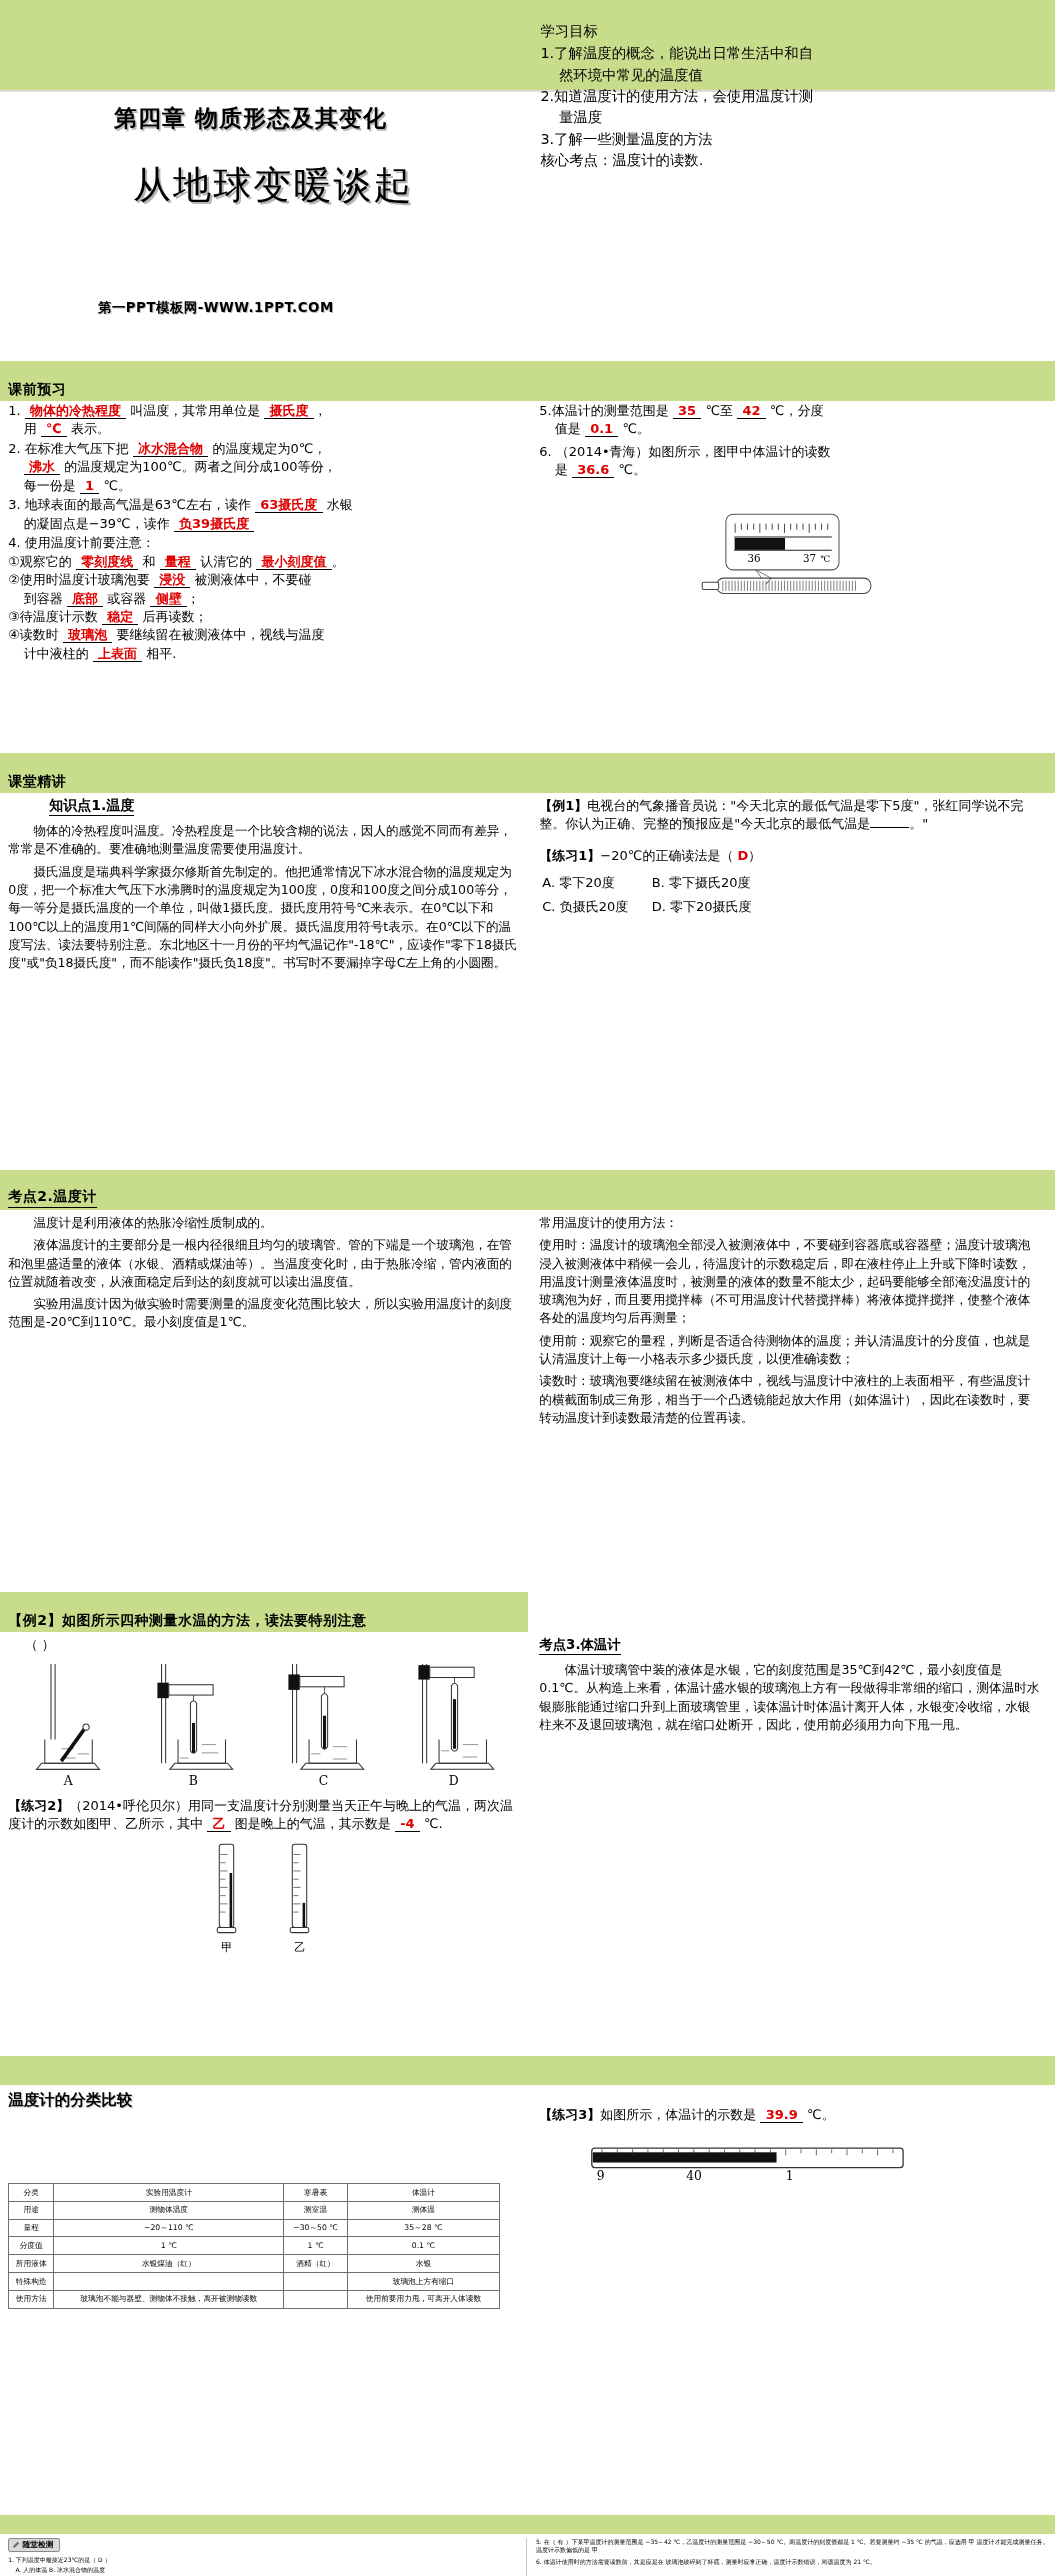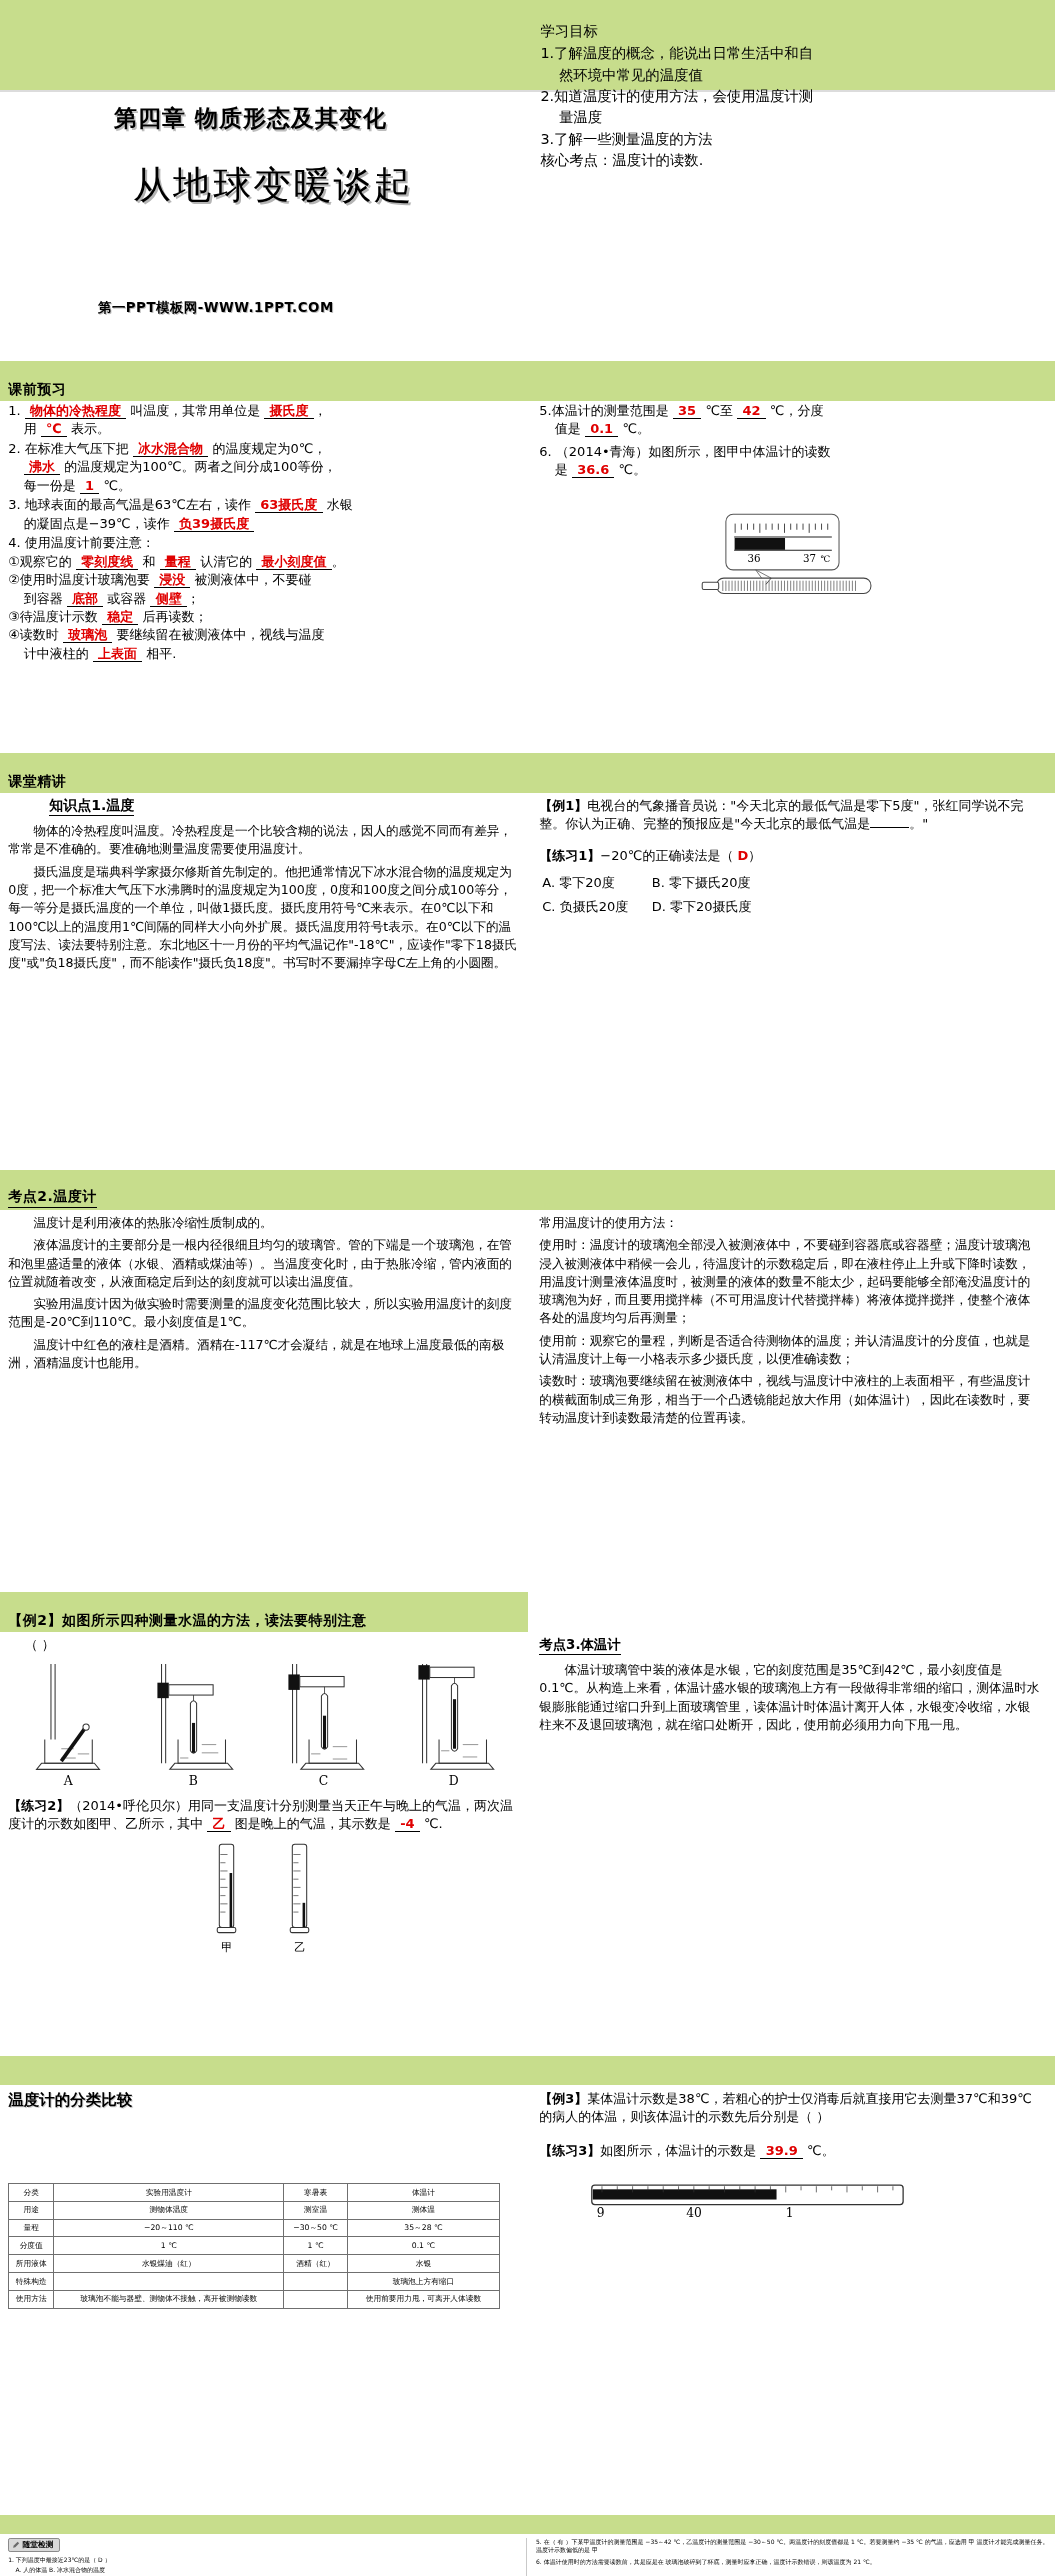--- a/index.html
+++ b/index.html
@@ -350,21 +350,20 @@
   <div class="slide" style="height:422px;">
     <div class="sectionbar" style="top:0; height:40px;">
       <span class="lbl u">考点2.温度计</span>
     </div>
 
     <div class="colwrap" style="position:absolute; top:44px; left:0; width:1055px;">
       <div class="col-l">
         <p class="para">温度计是利用液体的热胀冷缩性质制成的。</p>
         <p class="para">液体温度计的主要部分是一根内径很细且均匀的玻璃管。管的下端是一个玻璃泡，在管和泡里盛适量的液体（水银、酒精或煤油等）。当温度变化时，由于热胀冷缩，管内液面的位置就随着改变，从液面稳定后到达的刻度就可以读出温度值。</p>
         <p class="para">实验用温度计因为做实验时需要测量的温度变化范围比较大，所以实验用温度计的刻度范围是-20℃到110℃。最小刻度值是1℃。</p>
-        <p class="para">温度计中红色的液柱是酒精。酒精在-117℃才会凝结，就是在地球上温度最低的南极洲，酒精温度计也能用。</p>
       </div>
 
       <div class="col-r">
         <p class="para noind">常用温度计的使用方法：</p>
         <p class="para noind">使用时：温度计的玻璃泡全部浸入被测液体中，不要碰到容器底或容器壁；温度计玻璃泡浸入被测液体中稍候一会儿，待温度计的示数稳定后，即在液柱停止上升或下降时读数，用温度计测量液体温度时，被测量的液体的数量不能太少，起码要能够全部淹没温度计的玻璃泡为好，而且要用搅拌棒（不可用温度计代替搅拌棒）将液体搅拌搅拌，使整个液体各处的温度均匀后再测量；</p>
         <p class="para noind" style="padding-left:0;">使用前：观察它的量程，判断是否适合待测物体的温度；并认清温度计的分度值，也就是认清温度计上每一小格表示多少摄氏度，以便准确读数；</p>
         <p class="para noind">读数时：玻璃泡要继续留在被测液体中，视线与温度计中液柱的上表面相平，有些温度计的横截面制成三角形，相当于一个凸透镜能起放大作用（如体温计），因此在读数时，要转动温度计到读数最清楚的位置再读。</p>
       </div>
     </div>
   </div>
@@ -563,23 +562,20 @@
             <td class="hd">使用方法</td>
             <td>玻璃泡不能与器壁、测物体不接触，离开被测物读数</td>
             <td></td>
             <td>使用前要用力甩，可离开人体读数</td>
           </tr>
         </tbody>
           </table>
       </div>
 
       <div class="col-r">
-        <div class="body-txt">
-          <span style="font-weight:bold;">【例3】</span><span>某体温计示数是38℃，若粗心的护士仅消毒后就直接用它去测量37℃和39℃的病人的体温，则该体温计的示数先后分别是（    ）</span>
-        </div>
 
         <div class="body-txt" style="margin-top:15.5px;">
           <span style="font-weight:bold;">【练习3】</span><span>如图所示，体温计的示数是</span>
           <span class="blank">39.9</span>
           <span>℃。</span>
         </div>
 
         <div style="margin-top:13.4px; padding-left:46px;">
           <svg width="330" height="49" viewBox="0 0 640 96" class="fig">
             <rect x="10" y="22" width="610" height="38" rx="6" fill="#fff" stroke="#333" stroke-width="2.5"></rect>

